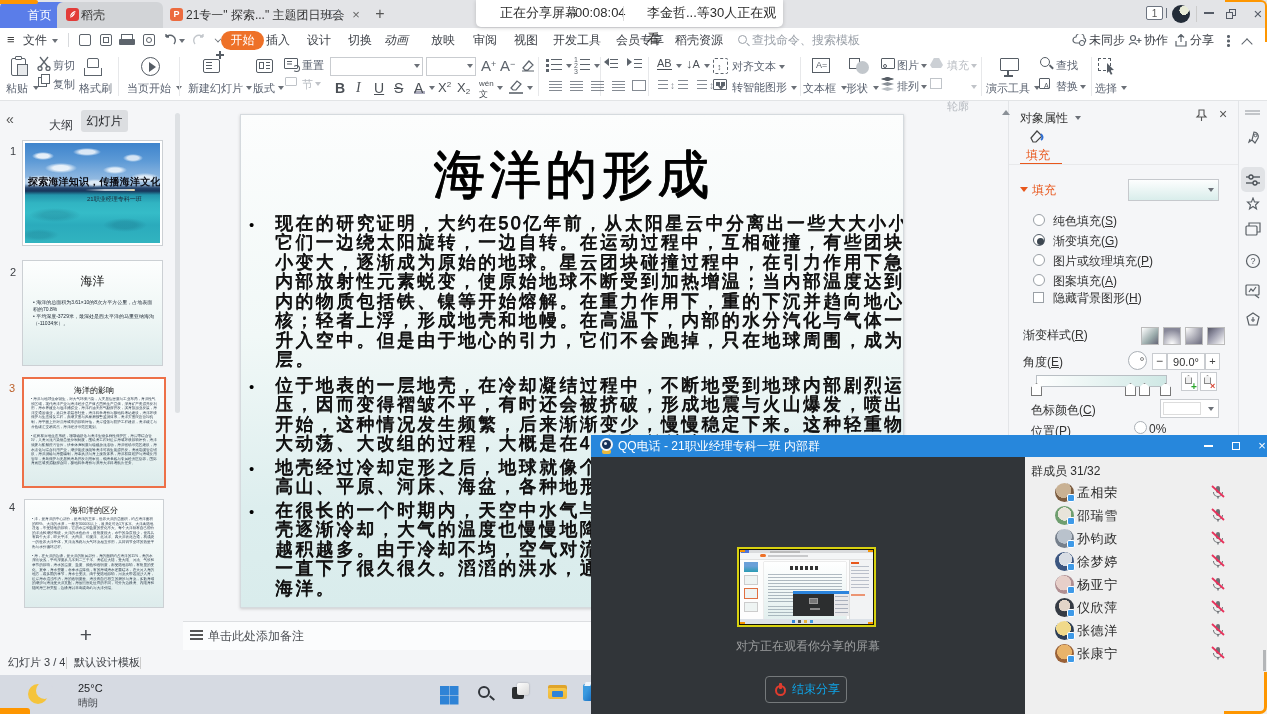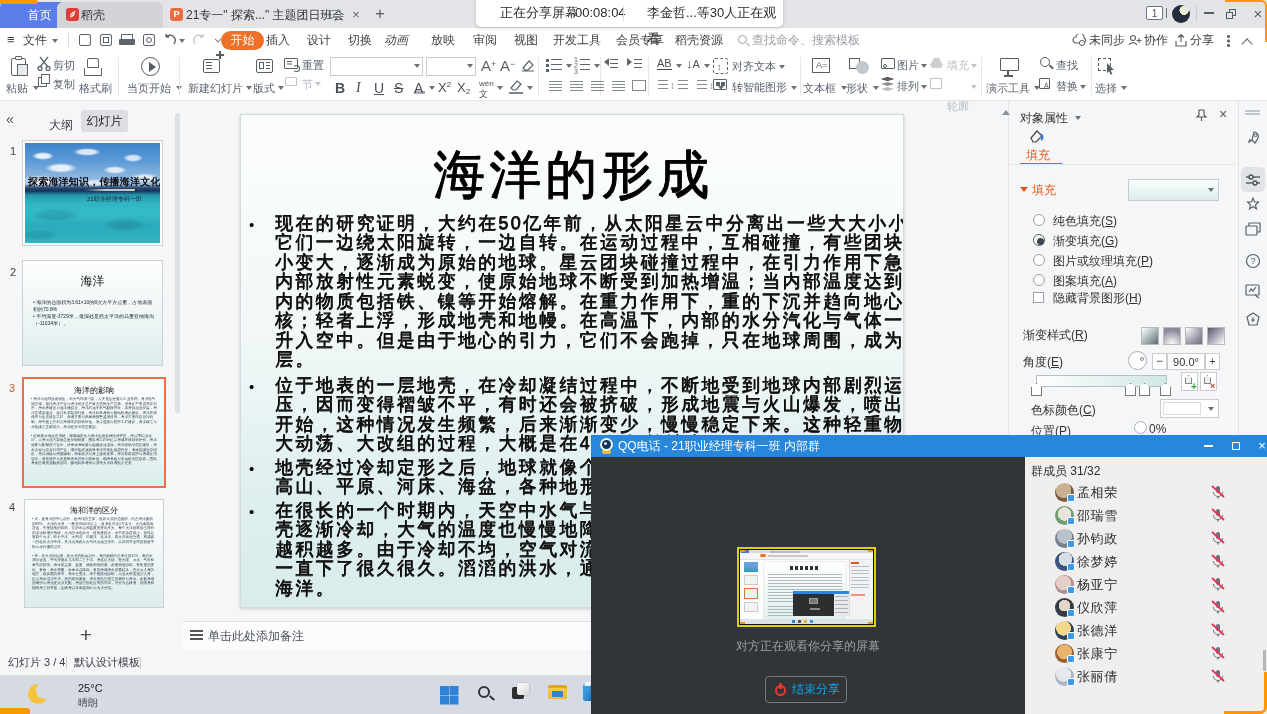--- a/index.html
+++ b/index.html
@@ -669,33 +669,20 @@
         <div class="mname">张康宁</div>
         <svg class="micx" viewBox="0 0 16 16">
           <g fill="#6d7175">
             <rect x="6" y="2" width="4" height="7" rx="2"></rect>
             <path d="M4 8 a4 4 0 0 0 8 0 l1 0 a5 5 0 0 1 -10 0 Z"></path>
             <rect x="7.3" y="12" width="1.4" height="2.5"></rect>
           </g>
           <line x1="2" y1="2" x2="14" y2="13" stroke="#e8315b" stroke-width="1.8"></line>
         </svg>
       </div>
-    <div class="mrow" style="top:208px;">
-        <div class="av" style="background:radial-gradient(circle at 45% 38%,#e5e9ee 0 46%,#aab6c4 48%);"></div>
-        <div class="avb"></div>
-        <div class="mname">张丽倩</div>
-        <svg class="micx" viewBox="0 0 16 16">
-          <g fill="#6d7175">
-            <rect x="6" y="2" width="4" height="7" rx="2"></rect>
-            <path d="M4 8 a4 4 0 0 0 8 0 l1 0 a5 5 0 0 1 -10 0 Z"></path>
-            <rect x="7.3" y="12" width="1.4" height="2.5"></rect>
-          </g>
-          <line x1="2" y1="2" x2="14" y2="13" stroke="#e8315b" stroke-width="1.8"></line>
-        </svg>
-      </div>
     <div class="abs" style="left:238px;top:193px;width:3px;height:21px;background:#b4b6b8;"></div>
   </div>
 </div>
 
 <div class="oc" style="left:0;top:0;width:38px;height:3.5px;background:#fe9600;border-radius:0 3px 3px 0;"></div>
 <div class="oc" style="left:1225px;top:0;width:42px;height:42px;border-top:2.5px solid #fe9600;border-right:2.5px solid #fe9600;border-top-right-radius:6px;"></div>
 <div class="oc" style="left:1224px;top:672px;width:43px;height:42px;border-bottom:3.5px solid #fe9600;border-right:3px solid #fe9600;border-bottom-right-radius:7px;"></div>
 <div class="oc" style="left:0;top:708px;width:30px;height:6px;background:#fe9600;border-radius:0 3px 0 0;"></div>
 
 </body></html>

